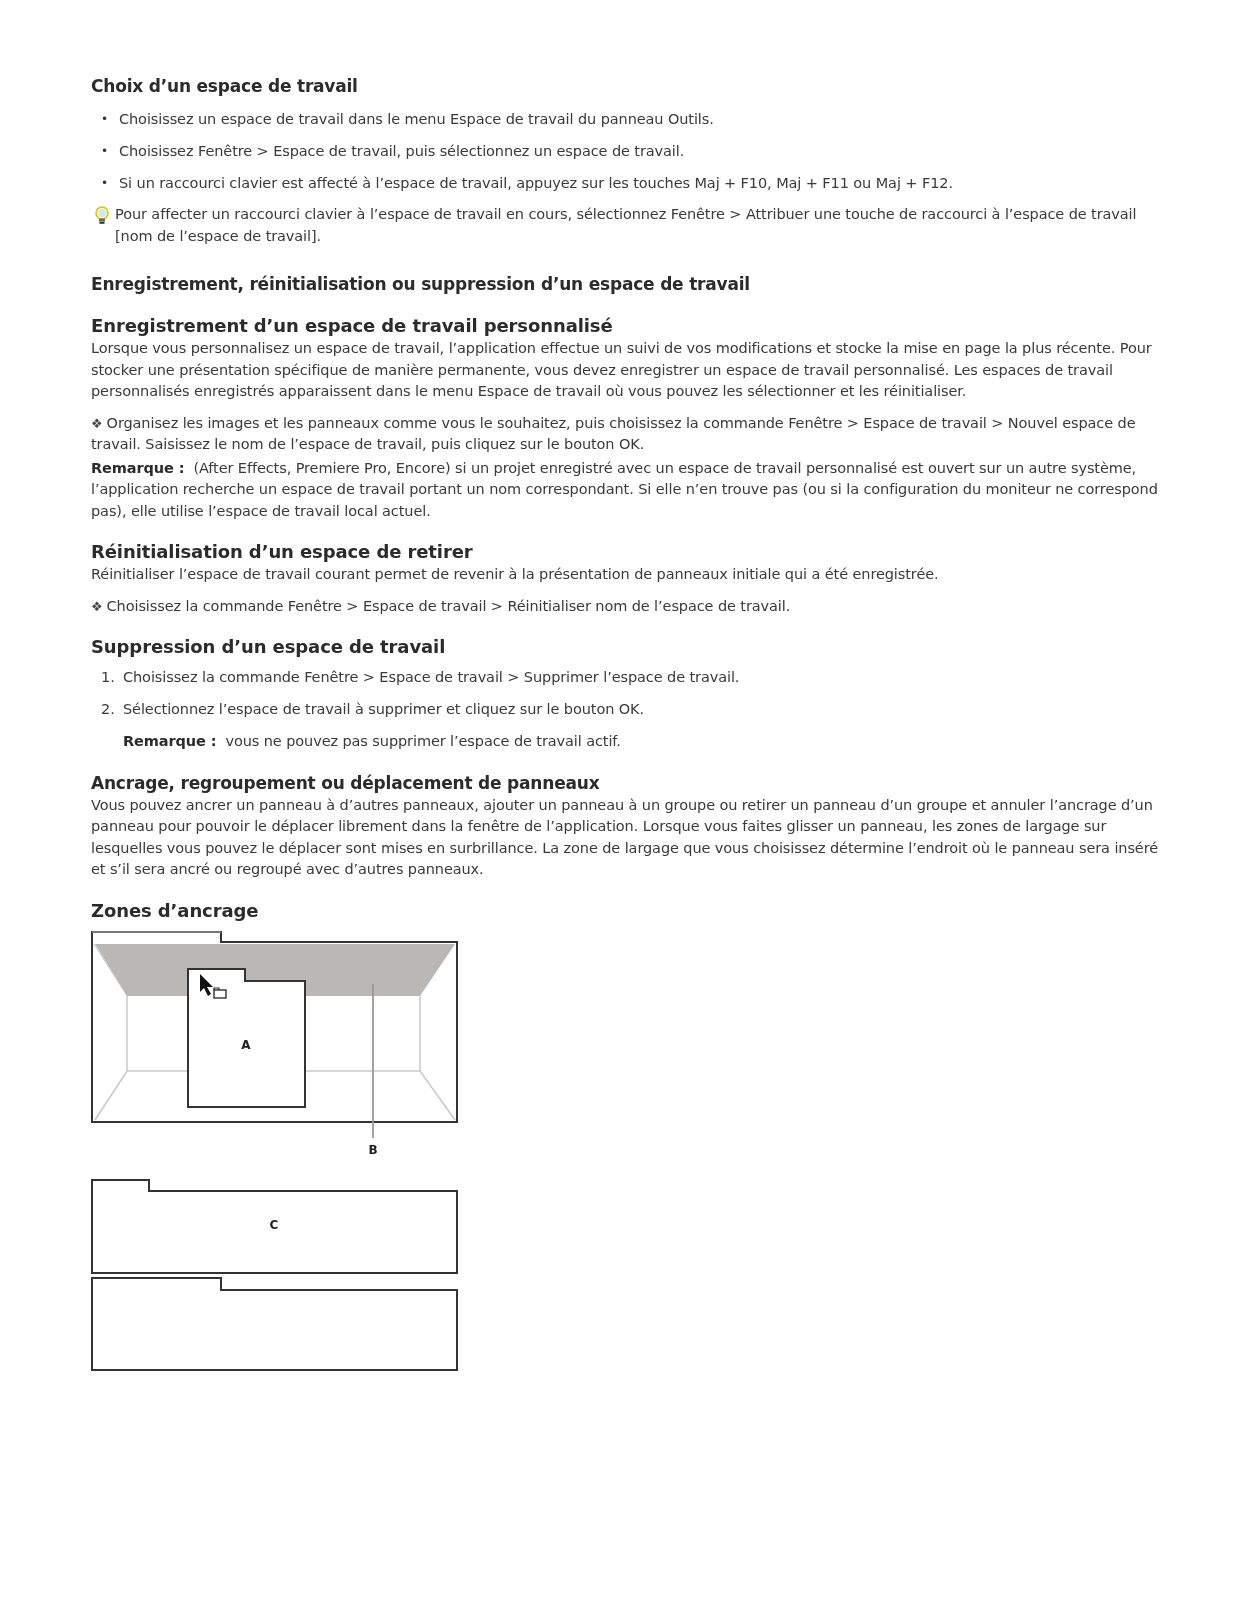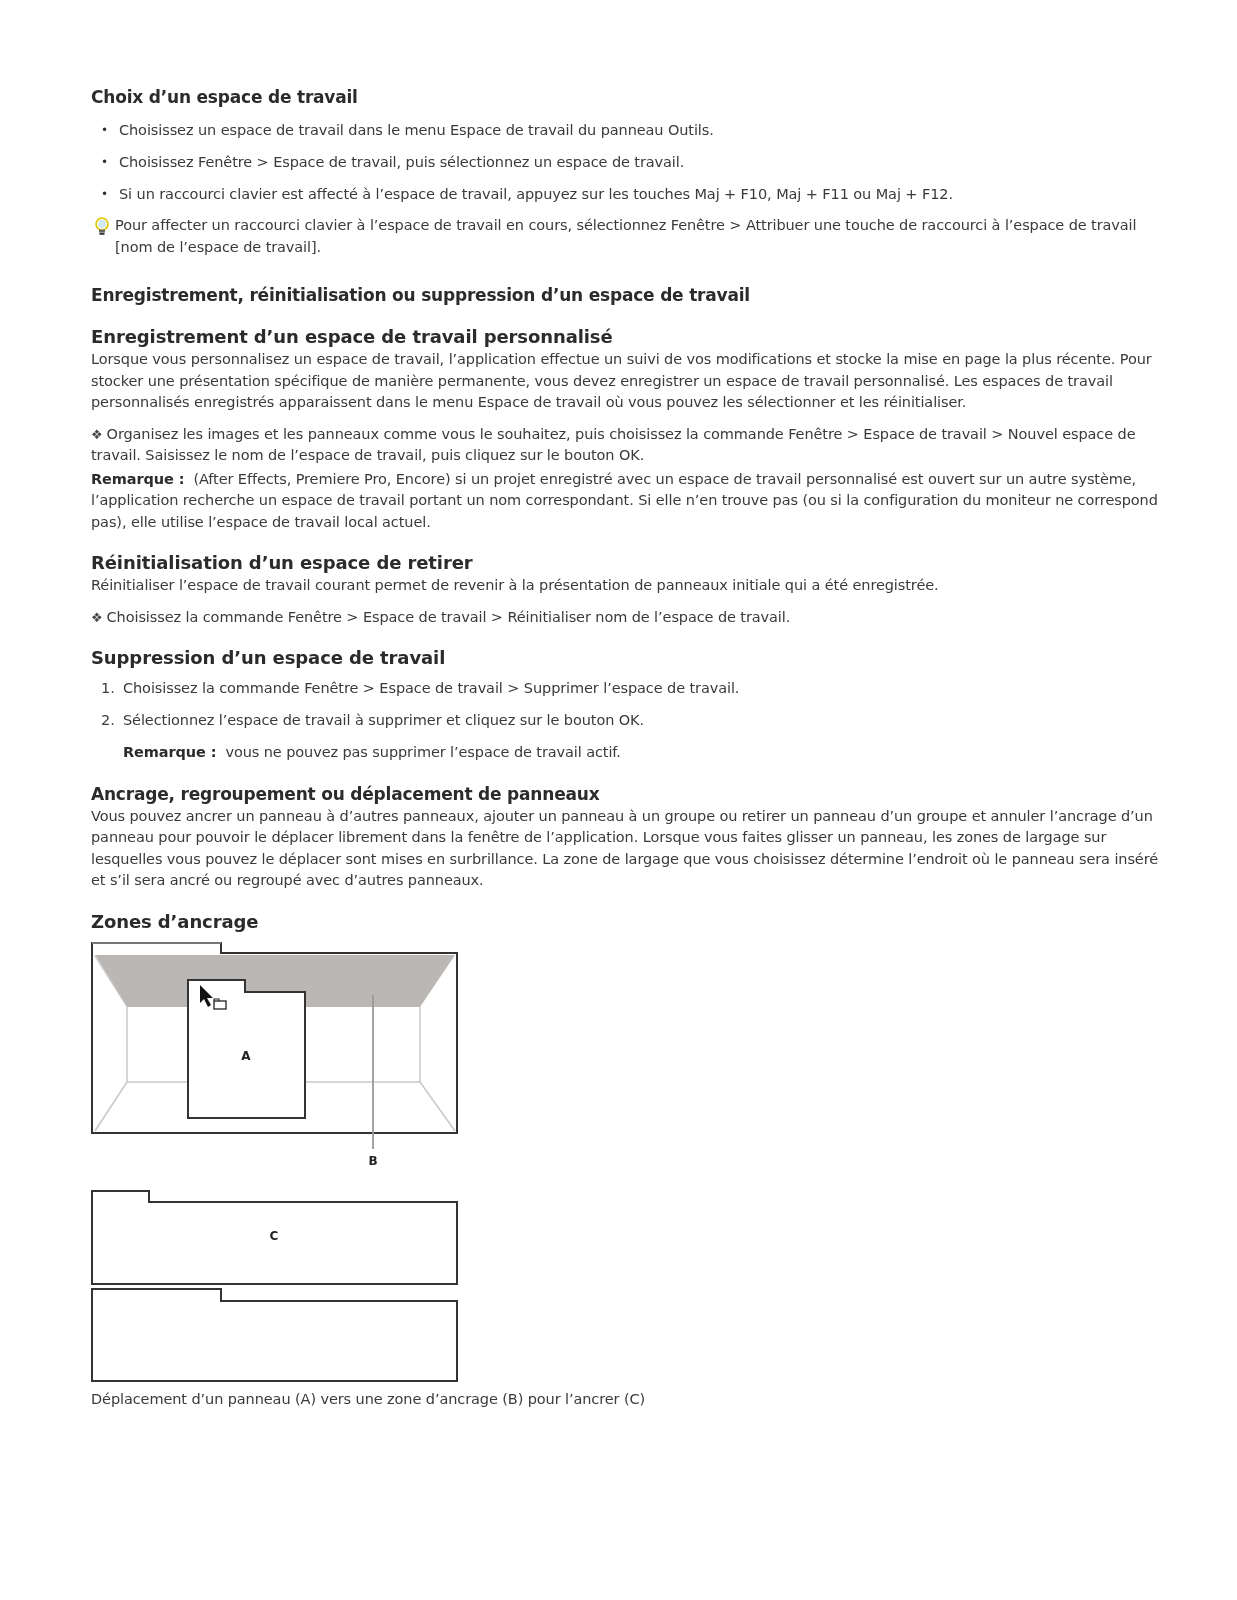--- a/index.html
+++ b/index.html
@@ -1,20 +1,20 @@
 <!DOCTYPE html>
 <html><head>
 <meta charset="utf-8">
 <style>
   html, body { margin: 0; padding: 0; background: #ffffff; }
   body {
     width: 1237px; height: 1600px; position: relative; overflow: hidden;
     font-family: "DejaVu Sans", sans-serif; color: #333333;
   }
-  .page { position: absolute; left: 91px; top: 87px; width: 1080px; }
+  .page { position: absolute; left: 91px; top: 76px; width: 1080px; }
   .h2 { font-size: 17px; font-weight: bold; color: #2b2b2b; margin: 0; letter-spacing: -0.2px; }
   .h3 { font-size: 18px; font-weight: bold; color: #2b2b2b; margin: 0; letter-spacing: -0.1px; }
   p, li, .line { font-size: 14.5px; line-height: 21.5px; margin: 0; color: #3a3a3a; letter-spacing: -0.1px; }
   ul { margin: 0; padding: 0 0 0 28px; list-style: none; }
   ul li { position: relative; margin-bottom: 10.5px; }
   ul li::before { content: "•"; position: absolute; left: -18px; top: 0; font-size: 12px; color: #333; }
   ol { margin: 0; padding: 0 0 0 32px; list-style: none; }
   ol li { position: relative; margin-bottom: 10.5px; }
   ol li .num { position: absolute; left: -22px; }
   .tip { position: relative; padding-left: 24px; }
@@ -111,14 +111,13 @@
 
       <g>
         <path d="M1 250 H58 V261 H366 V343 H1 Z" fill="#ffffff" stroke="#333" stroke-width="2"></path>
         <text x="183" y="299" font-size="12" font-weight="bold" fill="#222" text-anchor="middle">C</text>
       </g>
       <g>
         <path d="M1 348 H130 V360 H366 V440 H1 Z" fill="#ffffff" stroke="#333" stroke-width="2"></path>
       </g>
     </svg>
   </div>
-  <p class="caption" style="margin-top:-1px;">Déplacement d’un panneau (A) vers une zone d’ancrage (B) pour l’ancrer (C)</p>
 </div>
 
 </body></html>

